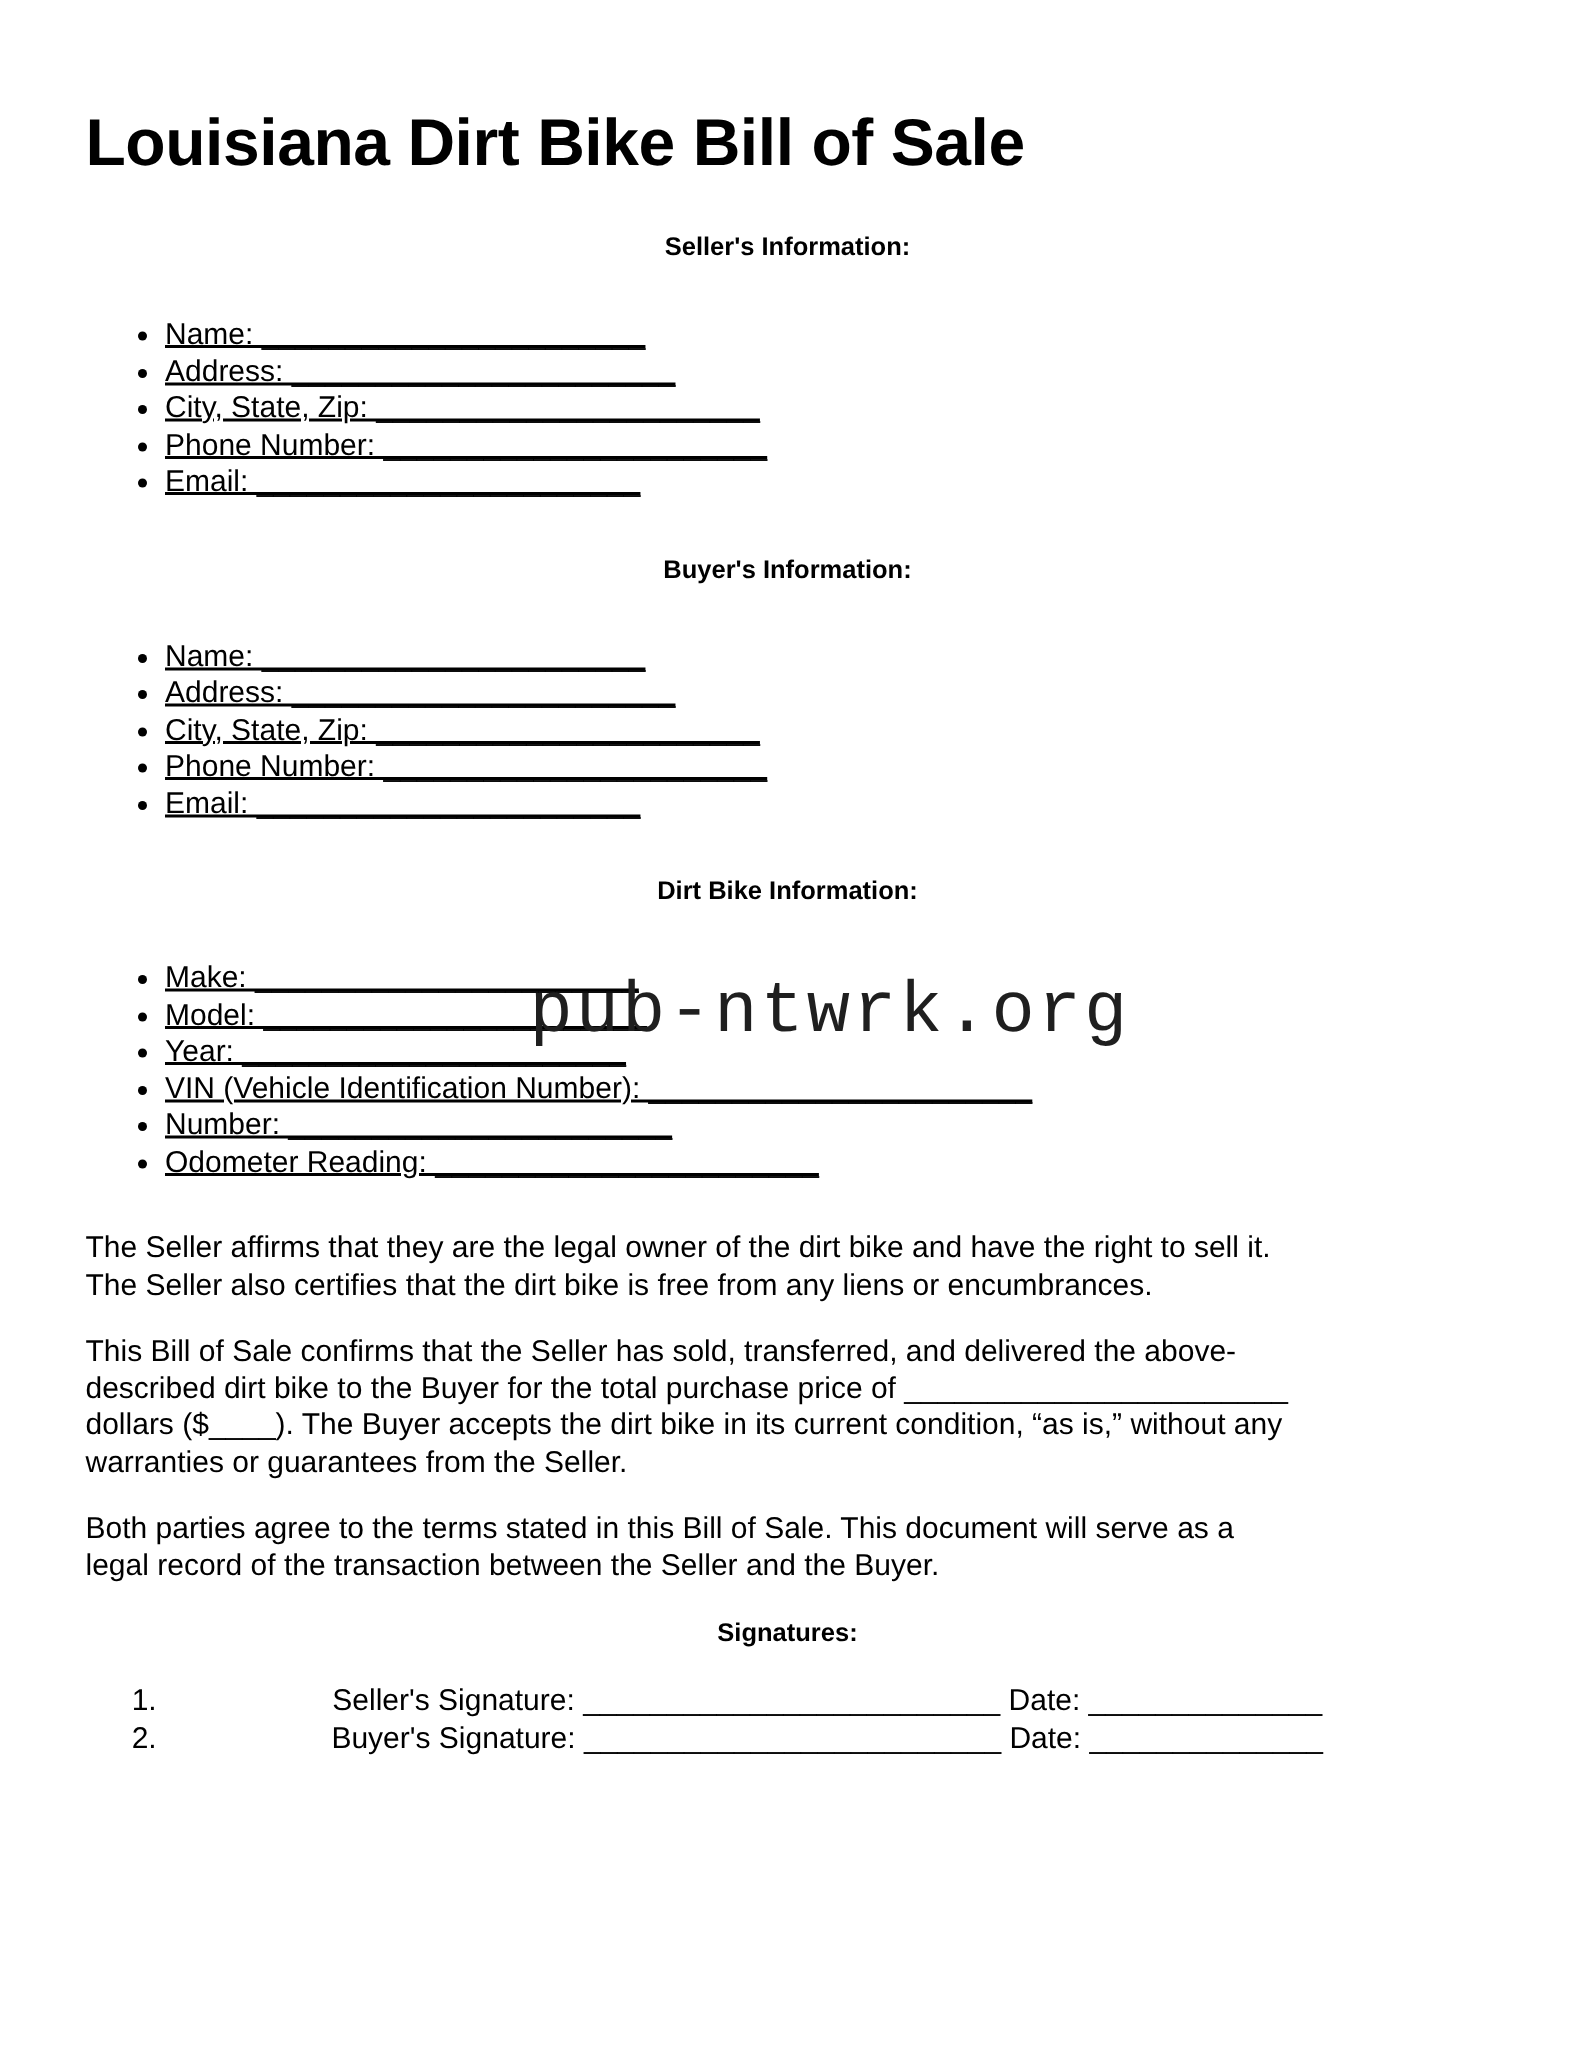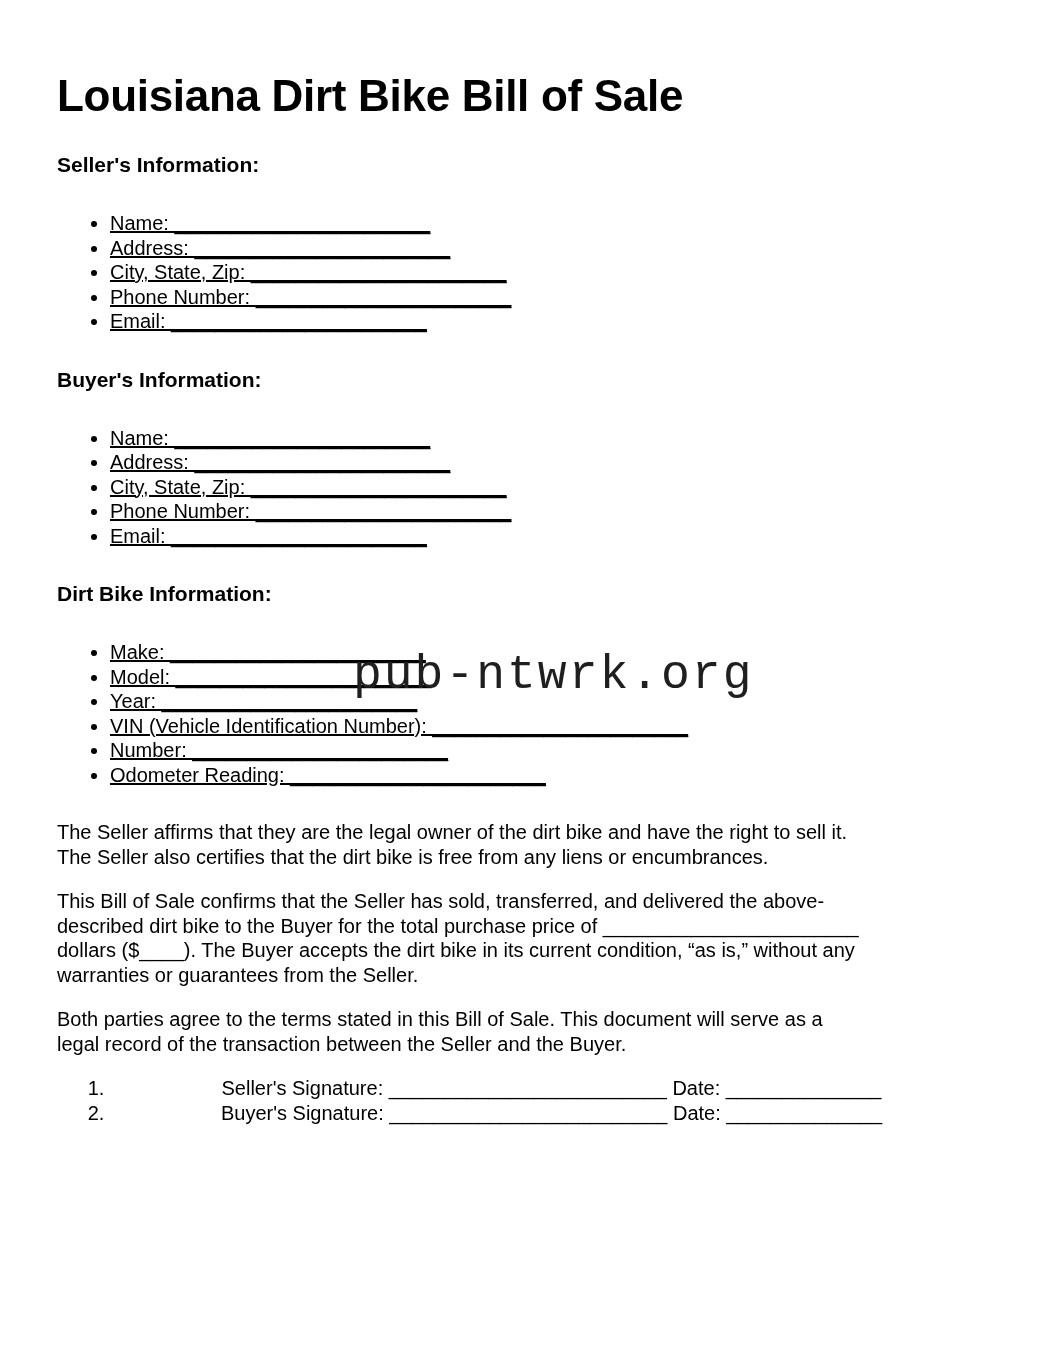--- a/index.html
+++ b/index.html
@@ -26,23 +26,24 @@
   }
   h1.doc-title {
     margin: 70px 0 30px 0;
     font-size: 44px;
     line-height: 52px;
     font-weight: bold;
     letter-spacing: -0.3px;
   }
   h2.section-heading {
     margin: 20px 0;
-    font-size: 21px;
+    font-size: 17px;
     line-height: 26px;
     font-weight: bold;
+    text-align: center;
   }
   p.body-text {
     margin: 20px 0;
     white-space: pre-line;
   }
   ul.field-list {
     margin: 33px 0;
     padding-left: 53px;
     list-style: disc;
     text-decoration: underline;
@@ -110,20 +111,21 @@
 The Seller also certifies that the dirt bike is free from any liens or encumbrances.</p>
 
   <p class="body-text">This Bill of Sale confirms that the Seller has sold, transferred, and delivered the above-
 described dirt bike to the Buyer for the total purchase price of _______________________
 dollars ($____). The Buyer accepts the dirt bike in its current condition, “as is,” without any
 warranties or guarantees from the Seller.</p>
 
   <p class="body-text">Both parties agree to the terms stated in this Bill of Sale. This document will serve as a
 legal record of the transaction between the Seller and the Buyer.</p>
 
+  <h2 class="section-heading">Signatures:</h2>
 
   <ol class="signature-list">
     <li class="signature-item">Seller's Signature: _________________________ Date: ______________</li>
     <li class="signature-item">Buyer's Signature: _________________________ Date: ______________</li>
   </ol>
 
 
   <div class="watermark">pub-ntwrk.org</div>
 
 </div>

